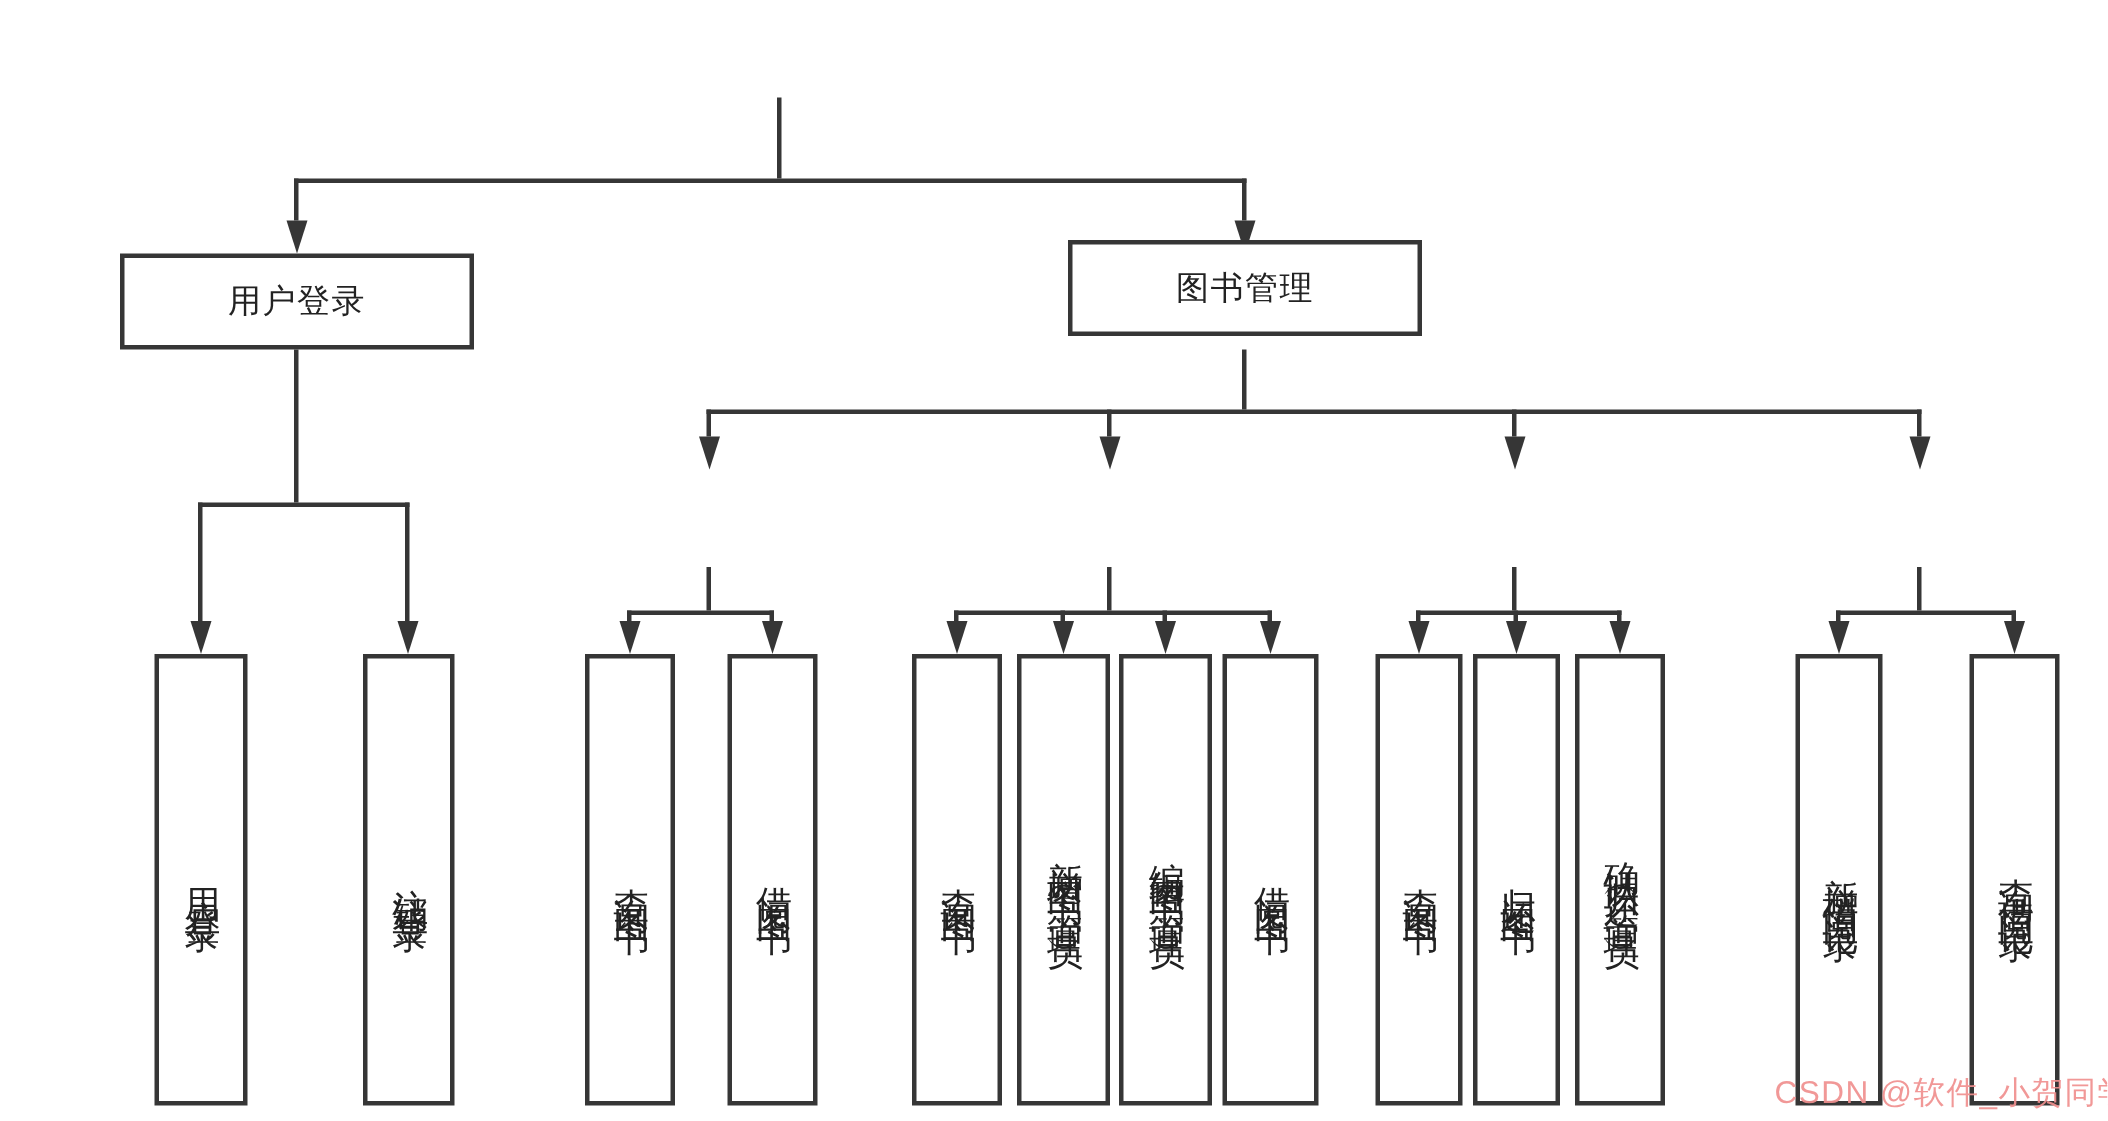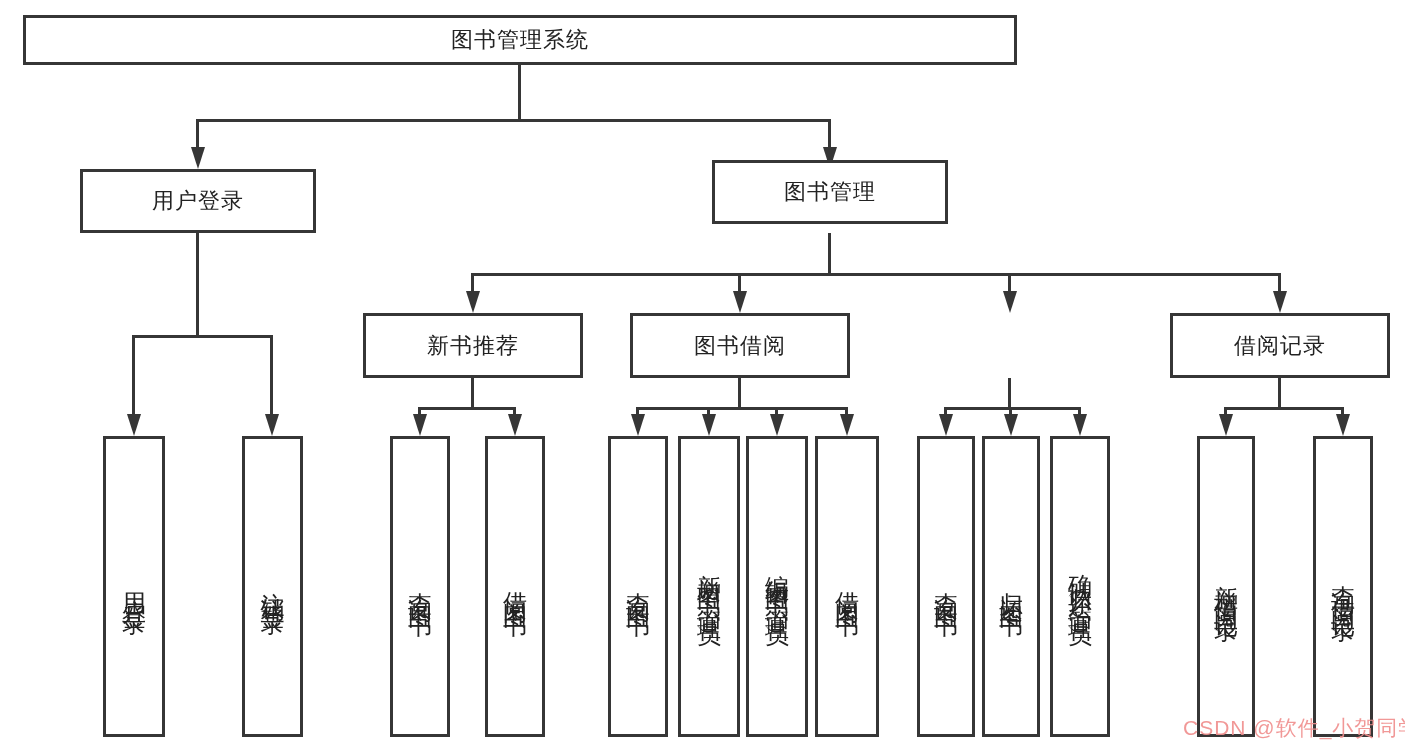--- a/index.html
+++ b/index.html
@@ -14,23 +14,20 @@
   .arrow{position:absolute;width:0;height:0;border-left:7px solid transparent;
          border-right:7px solid transparent;border-top:22px solid var(--line,#363636);}
   .watermark{position:absolute;left:1183px;top:714px;font-size:21px;z-index:5;
              letter-spacing:1px;opacity:0.92;white-space:nowrap;}
 </style>
 </head>
 <body>
 
 <div class="canvas">
 
-  <div class="box hbox" style="left:23px;top:15px;width:994px;height:50px">
-    <span>图书管理系统</span>
-  </div>
 
   <div>
     <div class="vline" style="left:518px;top:65px;height:54px"></div>
     <div class="hline" style="left:196px;top:119px;width:635px"></div>
     <div class="vline" style="left:196px;top:119px;height:28px"></div>
     <div class="arrow" style="left:191px;top:147px"></div>
     <div class="vline" style="left:828px;top:119px;height:28px"></div>
     <div class="arrow" style="left:823px;top:147px"></div>
   </div>
 
@@ -56,29 +53,20 @@
     <div class="vline" style="left:471px;top:273px;height:18px"></div>
     <div class="arrow" style="left:466px;top:291px"></div>
     <div class="vline" style="left:738px;top:273px;height:18px"></div>
     <div class="arrow" style="left:733px;top:291px"></div>
     <div class="vline" style="left:1008px;top:273px;height:18px"></div>
     <div class="arrow" style="left:1003px;top:291px"></div>
     <div class="vline" style="left:1278px;top:273px;height:18px"></div>
     <div class="arrow" style="left:1273px;top:291px"></div>
   </div>
 
-  <div class="box hbox" style="left:363px;top:313px;width:220px;height:65px">
-    <span>新书推荐</span>
-  </div>
-  <div class="box hbox" style="left:630px;top:313px;width:220px;height:65px">
-    <span>图书借阅</span>
-  </div>
-  <div class="box hbox" style="left:1170px;top:313px;width:220px;height:65px">
-    <span>借阅记录</span>
-  </div>
 
   <div>
     <div class="vline" style="left:471px;top:378px;height:29px"></div>
     <div class="hline" style="left:418px;top:407px;width:98px"></div>
     <div class="vline" style="left:418px;top:407px;height:7px"></div>
     <div class="arrow" style="left:413px;top:414px"></div>
     <div class="vline" style="left:513px;top:407px;height:7px"></div>
     <div class="arrow" style="left:508px;top:414px"></div>
   </div>
 

